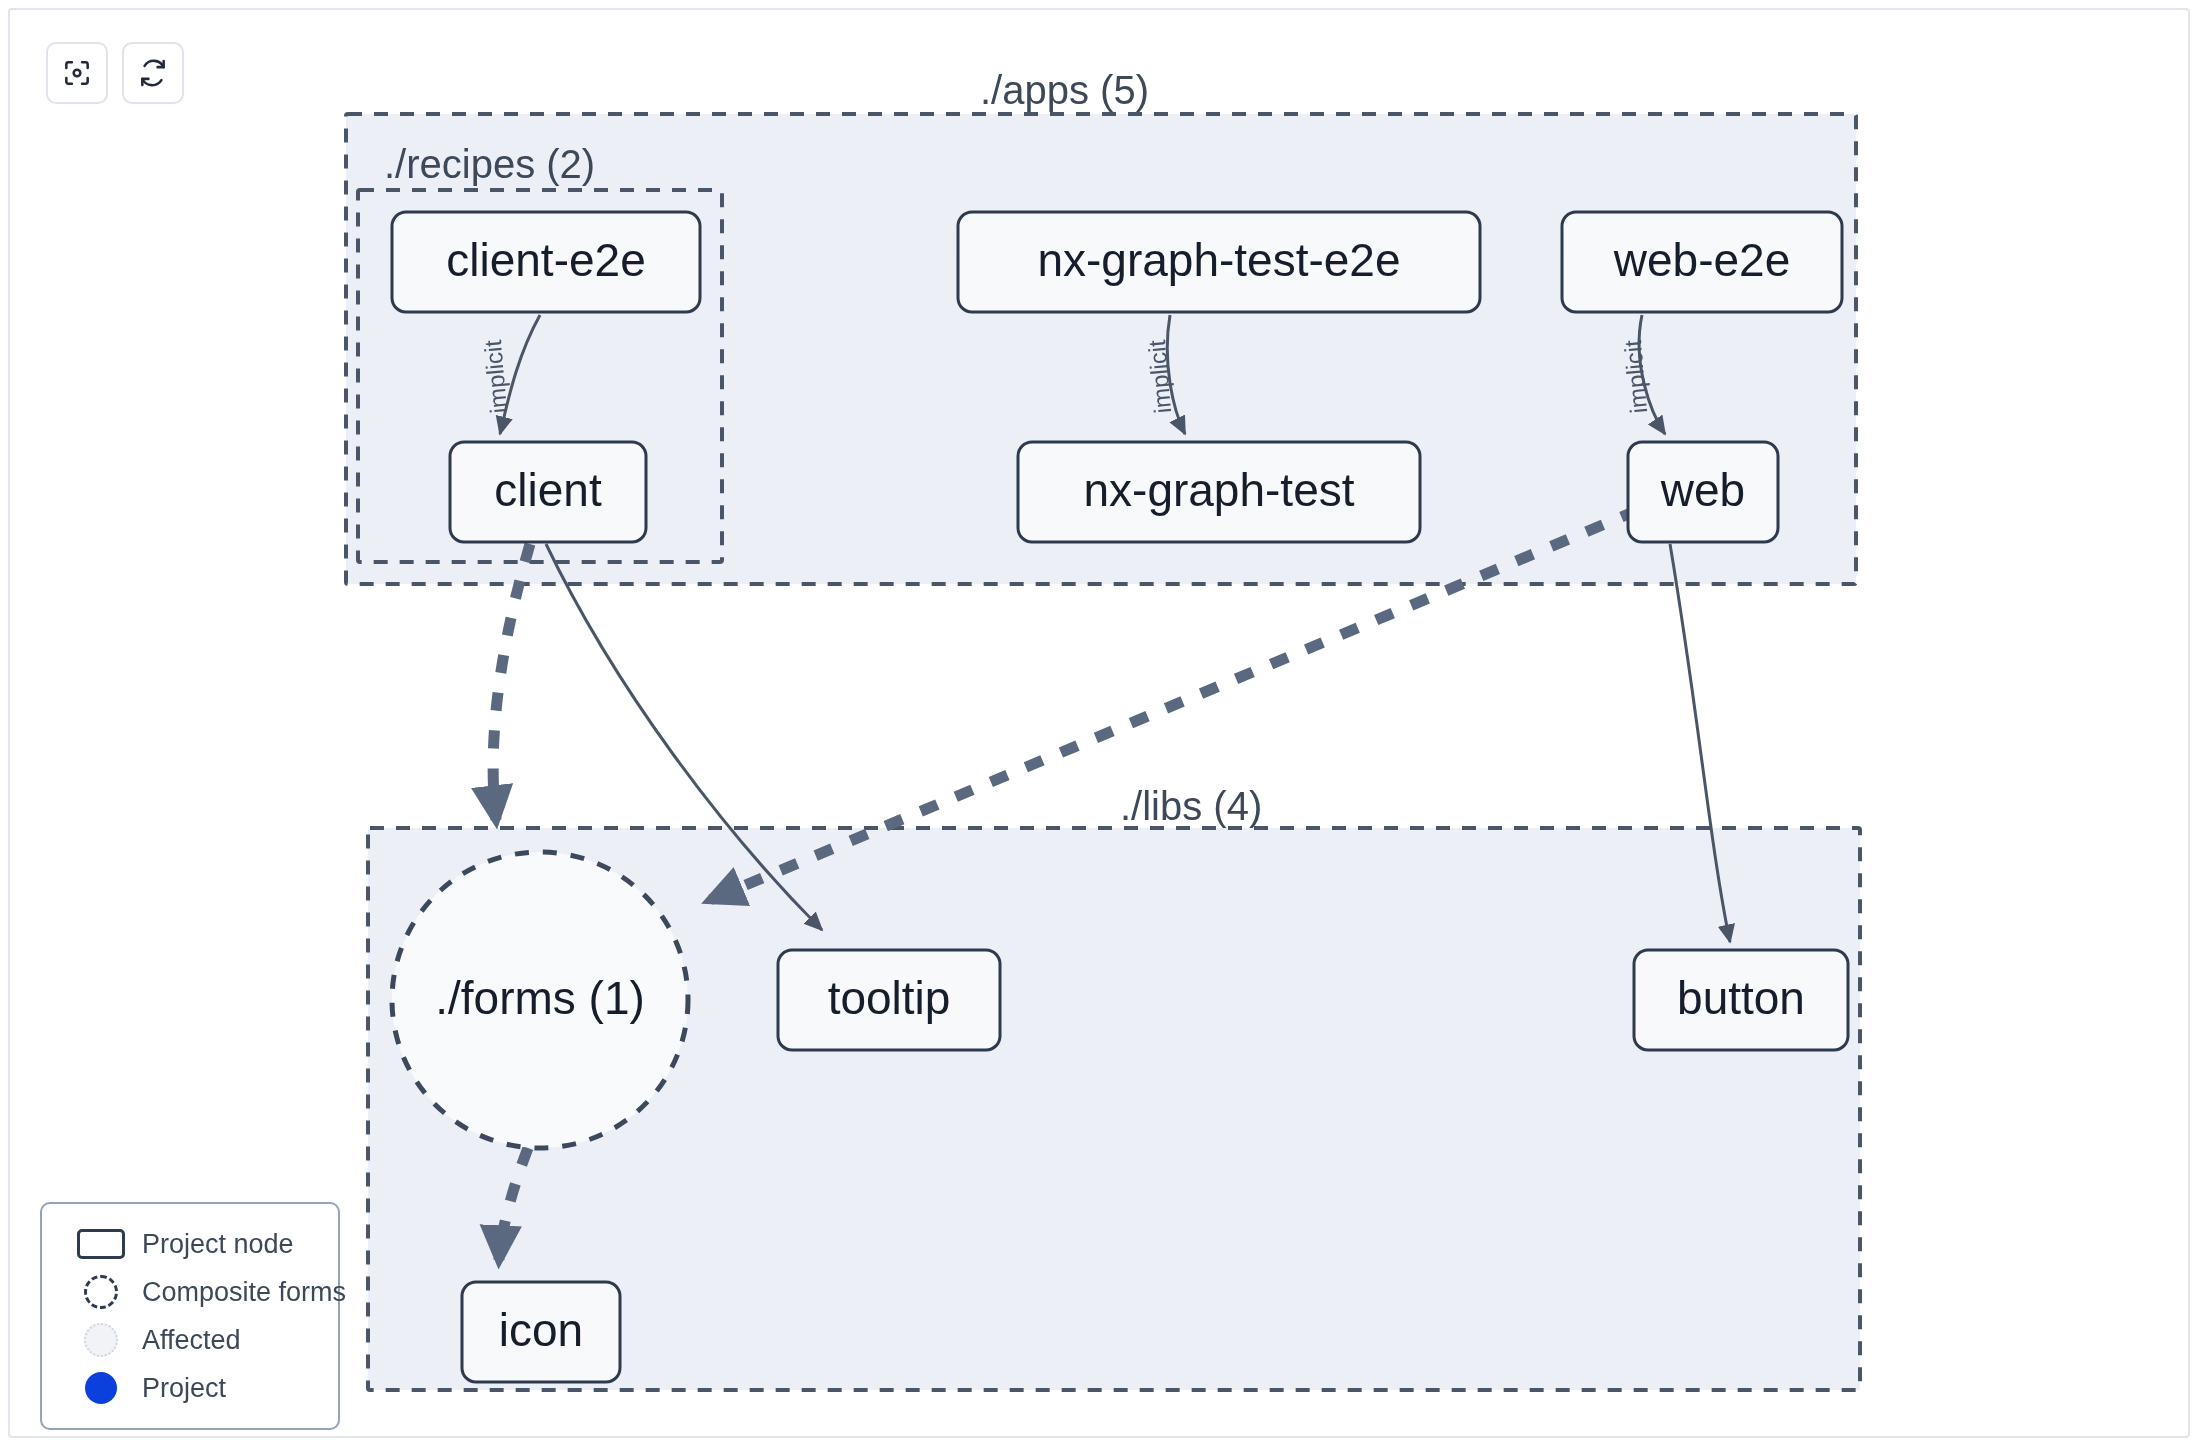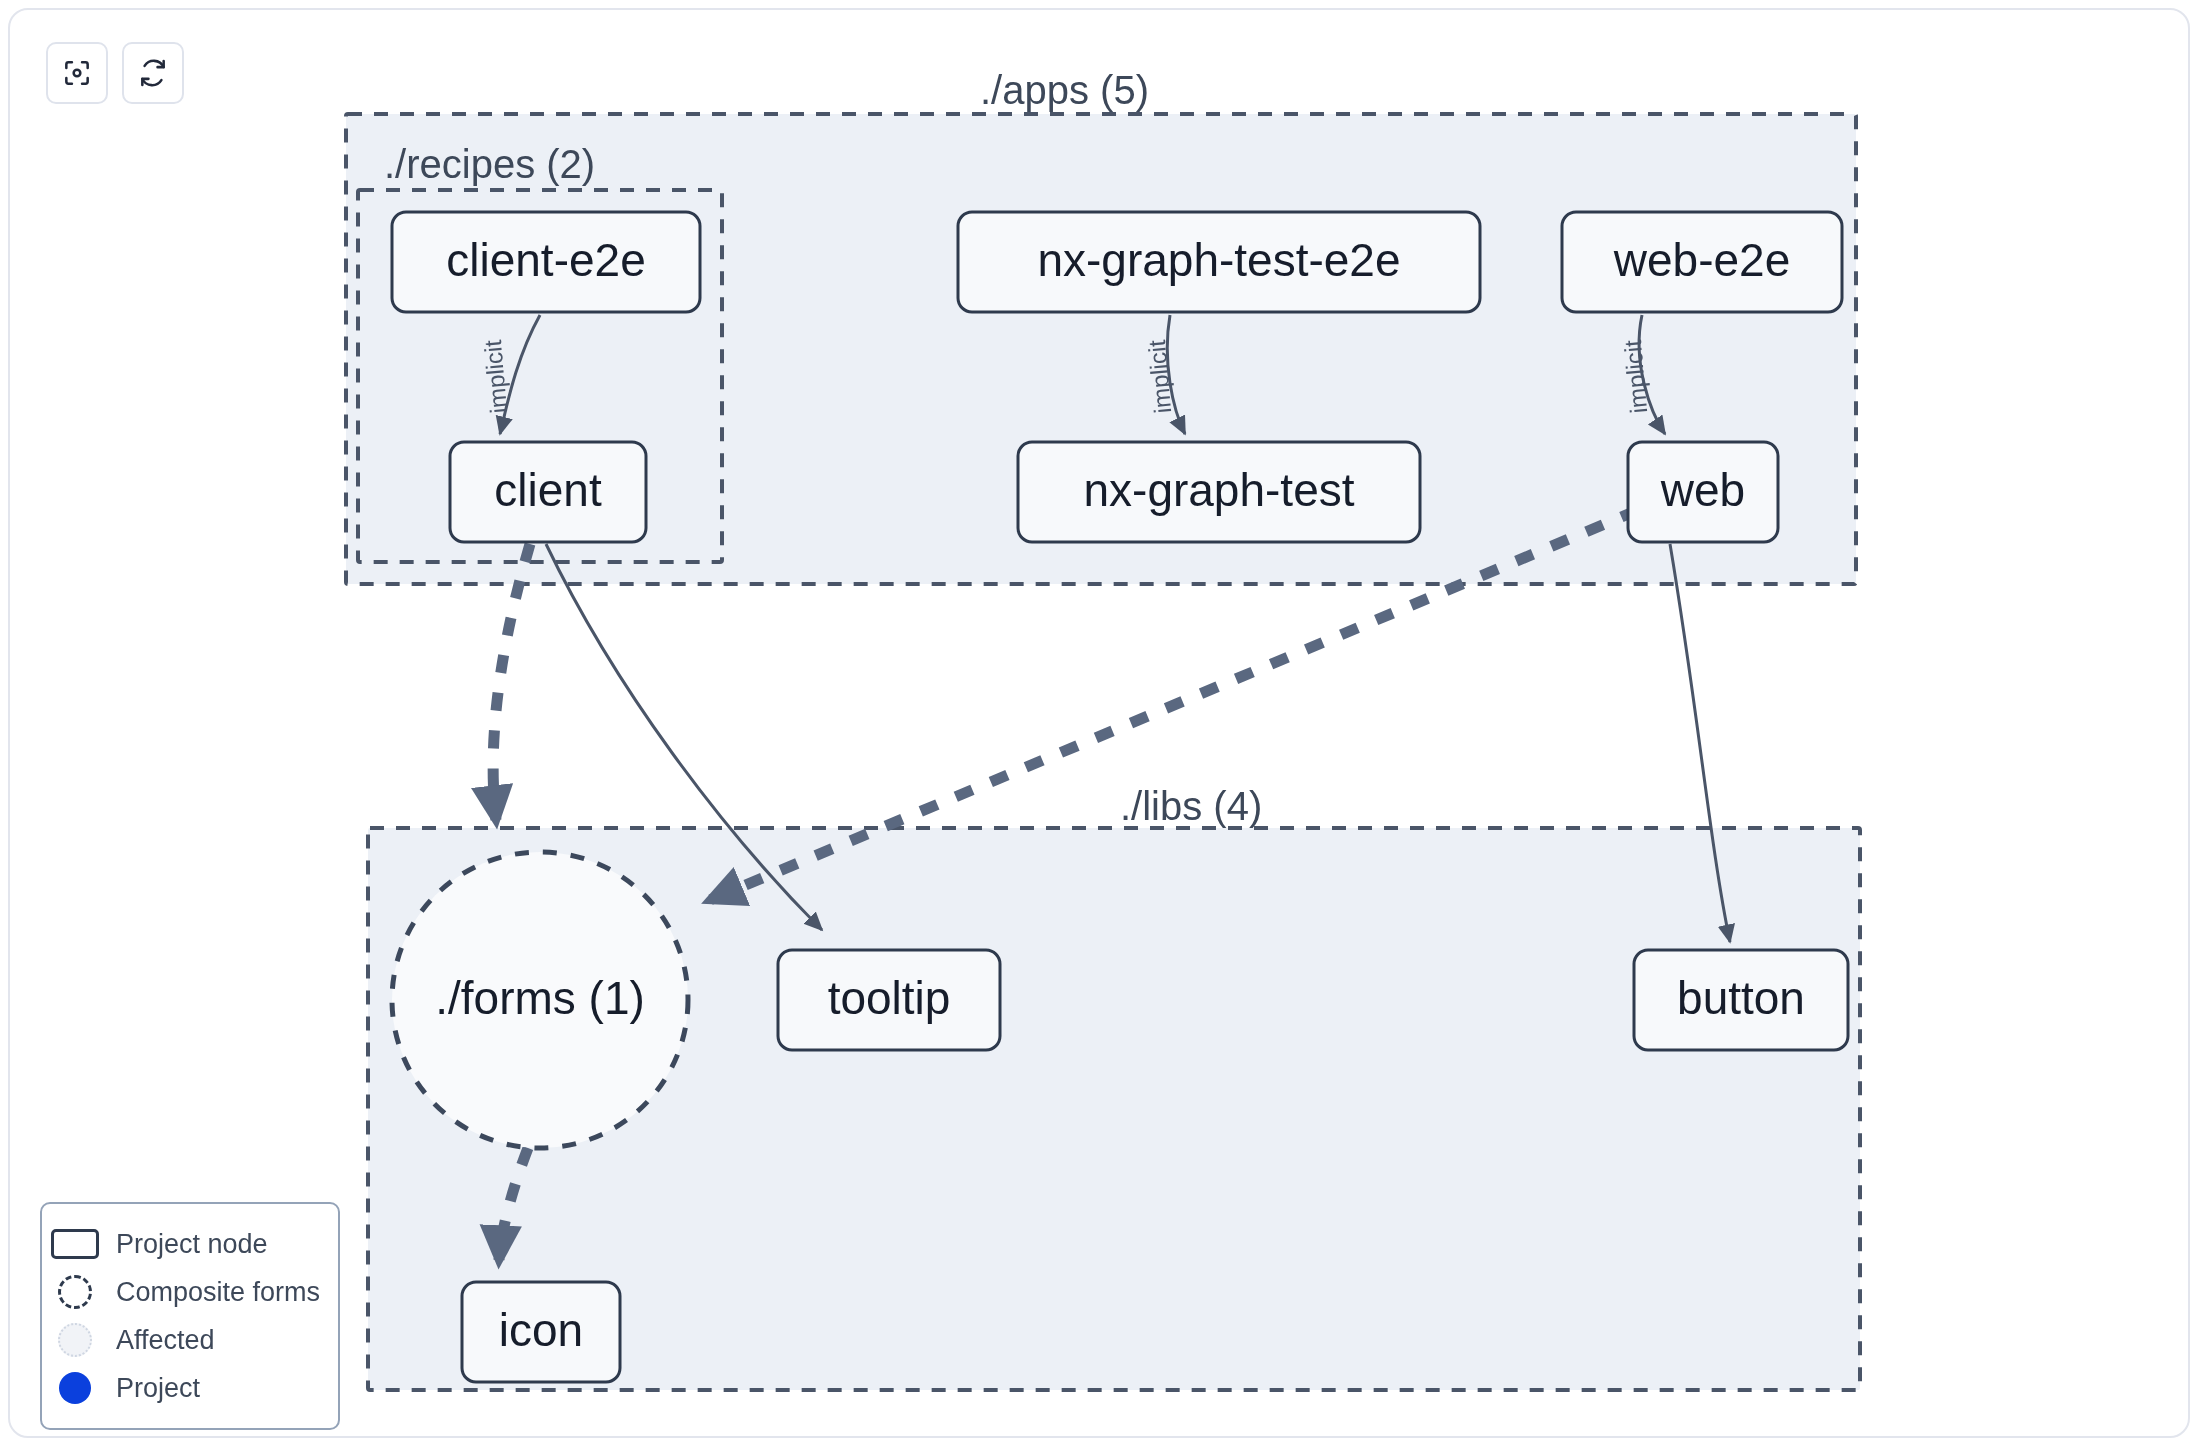--- a/index.html
+++ b/index.html
@@ -15,21 +15,21 @@
   }
   #app-frame {
     position: absolute;
     left: 8px;
     top: 8px;
     width: 2182px;
     height: 1430px;
     box-sizing: border-box;
     background: #ffffff;
     border: 2px solid #e2e5ed;
-    border-radius: 20px;
+    border-radius: 4px;
     overflow: hidden;
   }
   
   #toolbar {
     position: absolute;
     left: 36px;
     top: 32px;
     display: flex;
     gap: 14px;
     z-index: 40;
@@ -113,21 +113,21 @@
   
   #legend {
     position: absolute;
     left: 30px;
     top: 1192px;
     width: 300px;
     box-sizing: border-box;
     background: #ffffff;
     border: 2px solid #94a3b8;
     border-radius: 10px;
-    padding: 16px 2px;
+    padding: 16px 28px;
     z-index: 30;
   }
   .legend-row {
     display: flex;
     align-items: center;
     height: 48px;
   }
   .legend-swatch {
     width: 62px;
     flex: 0 0 62px;

